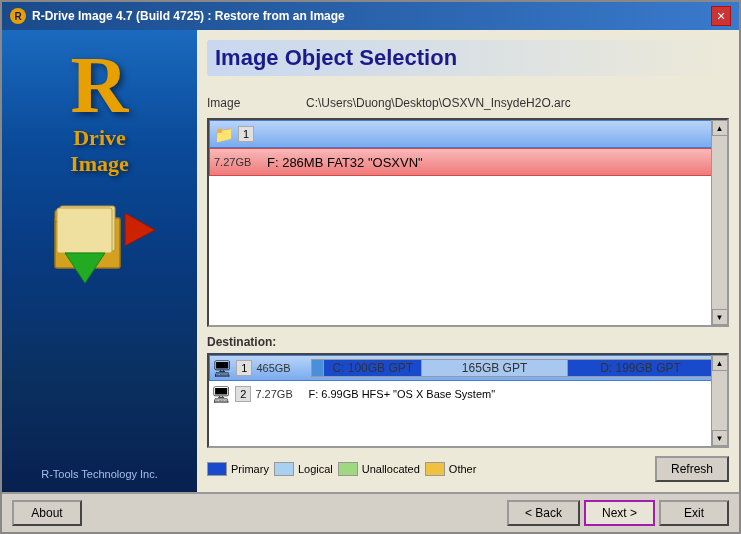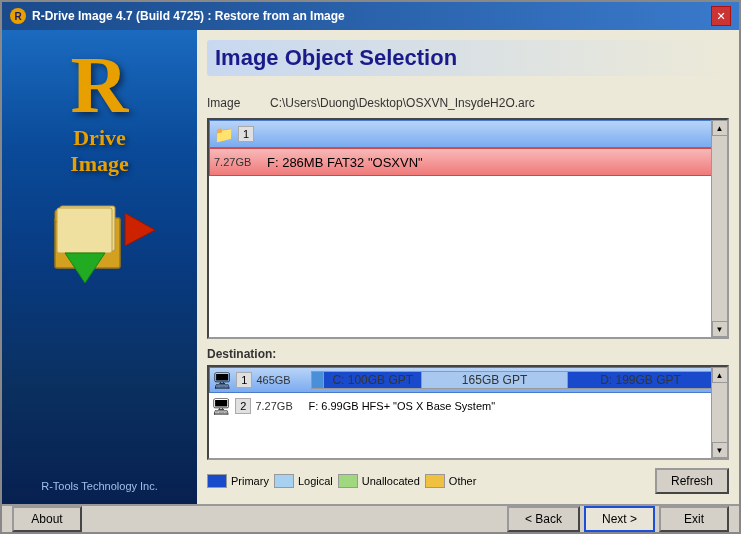--- a/index.html
+++ b/index.html
@@ -135,20 +135,21 @@
       gap: 8px;
     }
     .field-label {
       font-size: 12px;
       color: #333;
       min-width: 55px;
     }
     .field-value {
       font-size: 12px;
       color: #333;
+      margin-left: 36px;
     }
     .list-panel {
       border: 2px inset #999;
       background: white;
       flex: 1;
       overflow: hidden;
       position: relative;
       margin-bottom: 8px;
     }
     .list-item {
@@ -253,37 +254,37 @@
       font-size: 11px;
     }
     .legend-box {
       width: 20px;
       height: 14px;
       border: 1px solid #999;
     }
     .bottom-bar {
       background: #d4d0c8;
       border-top: 2px solid #999;
-      padding: 0 10px;
+      padding: 6px 10px;
       display: flex;
       align-items: center;
       justify-content: space-between;
     }
     .btn {
       padding: 4px 16px;
       font-size: 12px;
       border: 2px outset #999;
       background: #d4d0c8;
       cursor: pointer;
       min-width: 70px;
       text-align: center;
     }
     .btn.primary {
       background: #e8e4d8;
-      border: 2px solid #1d4ed8;
+      border: 2px solid #a21caf;
     }
     .refresh-btn {
       padding: 4px 14px;
       font-size: 12px;
       border: 2px outset #999;
       background: #d4d0c8;
       cursor: pointer;
       text-align: right;
     }
     .bottom-nav {

